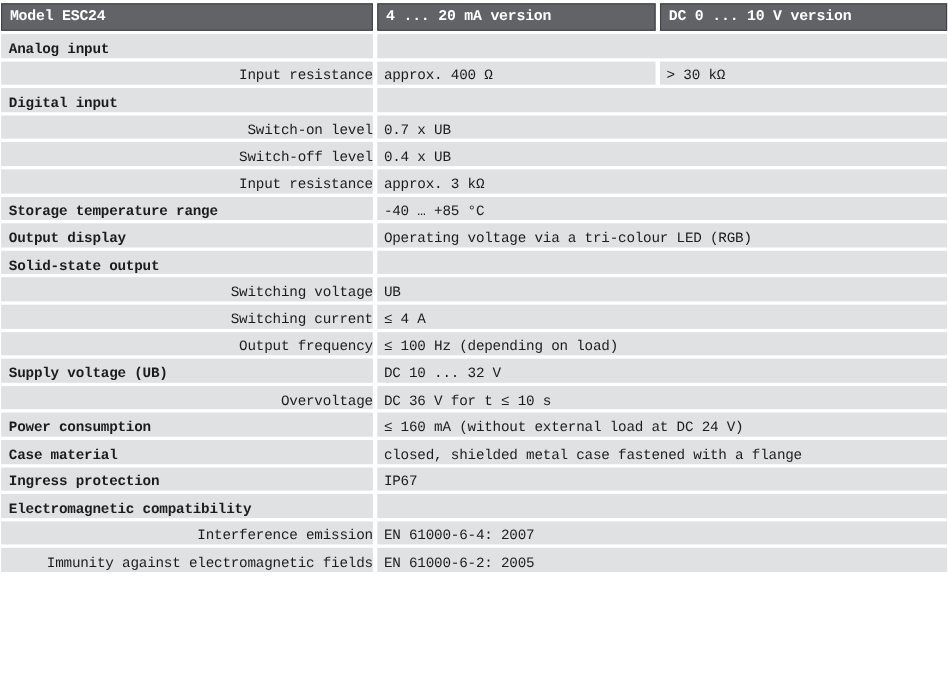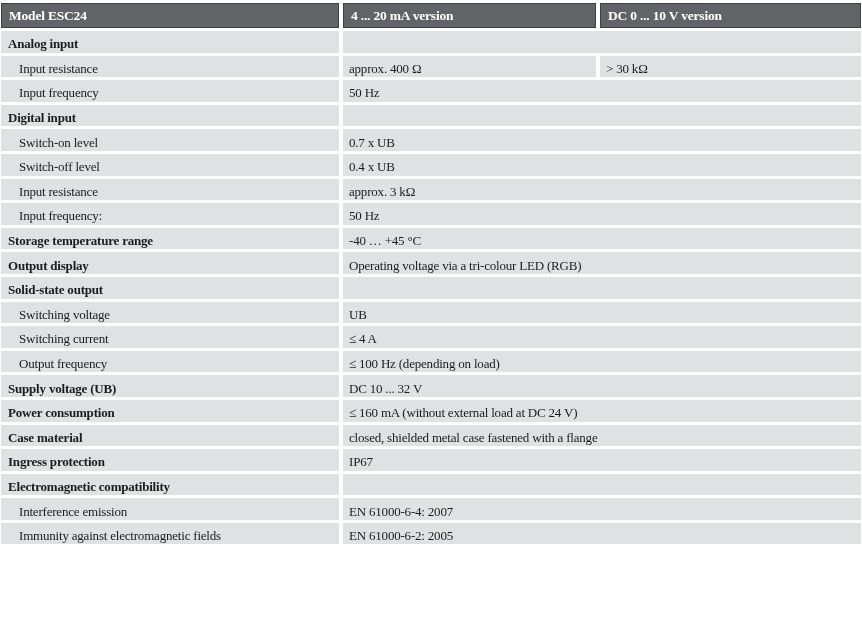--- a/index.html
+++ b/index.html
@@ -10,21 +10,21 @@
     --label-text: #1c1c1c;
     --page-bg: #ffffff;
   }
   * { margin: 0; padding: 0; box-sizing: border-box; }
   html, body { background: var(--page-bg); }
   .page {
     width: 862px;
     height: 622px;
     overflow: hidden;
     background: var(--page-bg);
-    font-family: Liberation Serif, serif;
+    font-family: Liberation Mono, monospace;
     font-size: 13px;
     color: var(--label-text);
   }
   table.spec {
     table-layout: fixed;
     border-collapse: separate;
     border-spacing: 4px 3px;
     width: 868px;
     margin-left: -3px;
     letter-spacing: -0.2px;
@@ -43,21 +43,21 @@
     font-size: 13.5px;
     text-align: left;
     padding: 0 0 0 7px;
   }
   tbody td {
     height: 21.6px;
     background: var(--row-bg);
     padding: 5px 0 0 7px;
   }
   tbody td.label.bold { font-weight: bold; }
-  tbody td.label.indent { padding-left: 18px; }
+  tbody td.label.indent { padding-left: 18px; text-align: right; }
   tbody td.value { padding-left: 6px; }
 </style>
 </head>
 <body>
 
 <div class="page">
   <table class="spec">
     <colgroup>
       <col style="width:338px">
       <col style="width:253px">
@@ -74,46 +74,38 @@
         <tr>
           <td class="label bold">Analog input</td>
           <td class="value" colspan="2"></td>
         </tr>
         <tr>
           <td class="label indent">Input resistance</td>
           <td class="value">approx. 400 Ω</td>
           <td class="value">&gt; 30 kΩ</td>
         </tr>
         <tr>
-          <td class="label indent">Input frequency</td>
-          <td class="value" colspan="2">50 Hz</td>
-        </tr>
-        <tr>
           <td class="label bold">Digital input</td>
           <td class="value" colspan="2"></td>
         </tr>
         <tr>
           <td class="label indent">Switch-on level</td>
           <td class="value" colspan="2">0.7 x UB</td>
         </tr>
         <tr>
           <td class="label indent">Switch-off level</td>
           <td class="value" colspan="2">0.4 x UB</td>
         </tr>
         <tr>
           <td class="label indent">Input resistance</td>
           <td class="value" colspan="2">approx. 3 kΩ</td>
         </tr>
         <tr>
-          <td class="label indent">Input frequency:</td>
-          <td class="value" colspan="2">50 Hz</td>
-        </tr>
-        <tr>
           <td class="label bold">Storage temperature range</td>
-          <td class="value" colspan="2">-40 … +45 °C</td>
+          <td class="value" colspan="2">-40 … +85 °C</td>
         </tr>
         <tr>
           <td class="label bold">Output display</td>
           <td class="value" colspan="2">Operating voltage via a tri-colour LED (RGB)</td>
         </tr>
         <tr>
           <td class="label bold">Solid-state output</td>
           <td class="value" colspan="2"></td>
         </tr>
         <tr>
@@ -124,20 +116,24 @@
           <td class="label indent">Switching current</td>
           <td class="value" colspan="2">≤ 4 A</td>
         </tr>
         <tr>
           <td class="label indent">Output frequency</td>
           <td class="value" colspan="2">≤ 100 Hz (depending on load)</td>
         </tr>
         <tr>
           <td class="label bold">Supply voltage (UB)</td>
           <td class="value" colspan="2">DC 10 ... 32 V</td>
+        </tr>
+        <tr>
+          <td class="label indent">Overvoltage</td>
+          <td class="value" colspan="2">DC 36 V for t ≤ 10 s</td>
         </tr>
         <tr>
           <td class="label bold">Power consumption</td>
           <td class="value" colspan="2">≤ 160 mA (without external load at DC 24 V)</td>
         </tr>
         <tr>
           <td class="label bold">Case material</td>
           <td class="value" colspan="2">closed, shielded metal case fastened with a flange</td>
         </tr>
         <tr>

